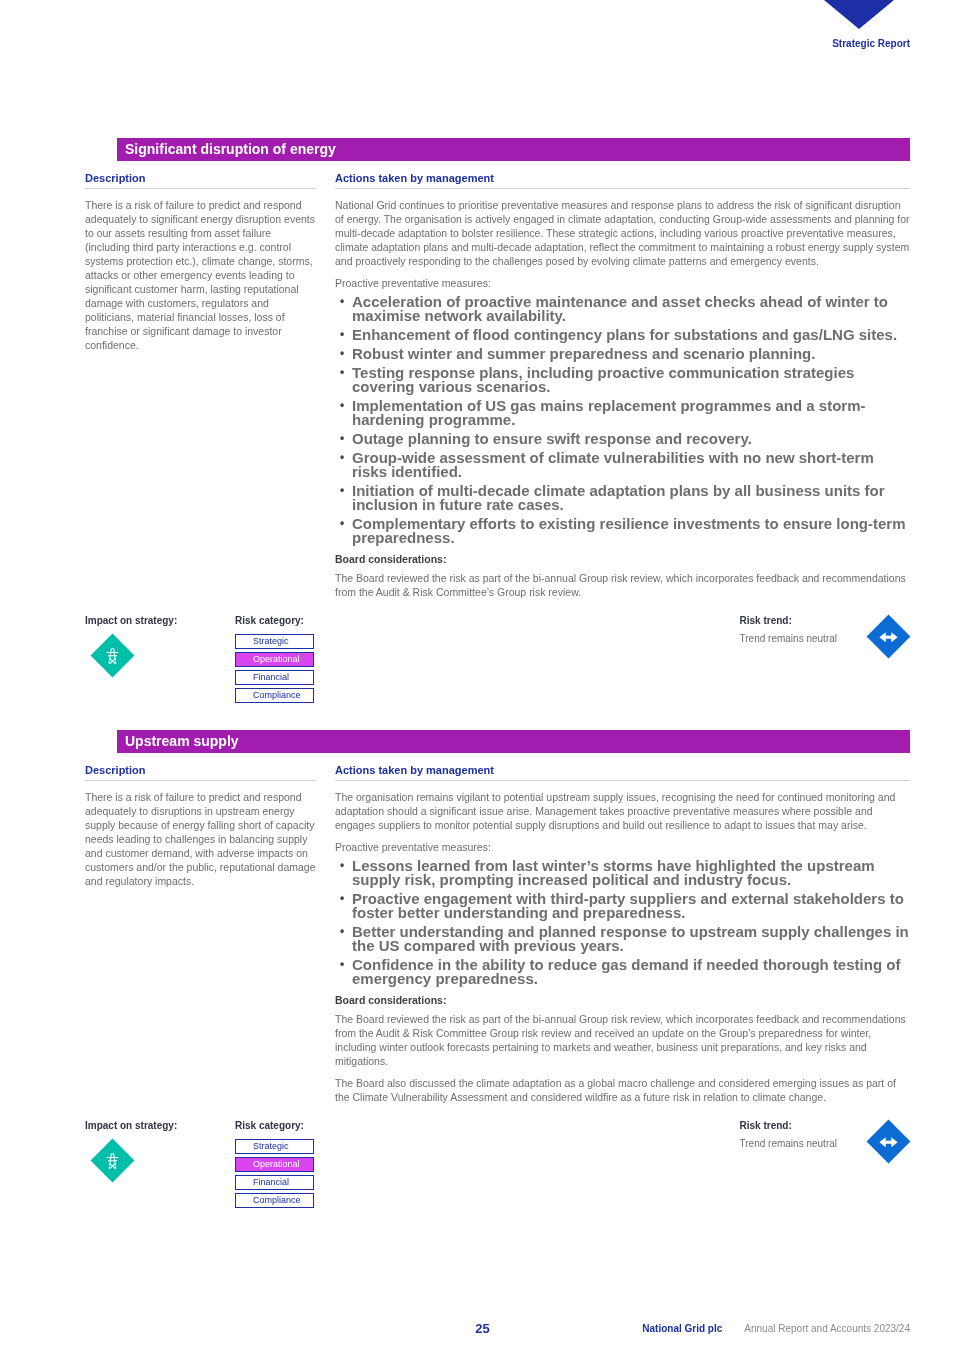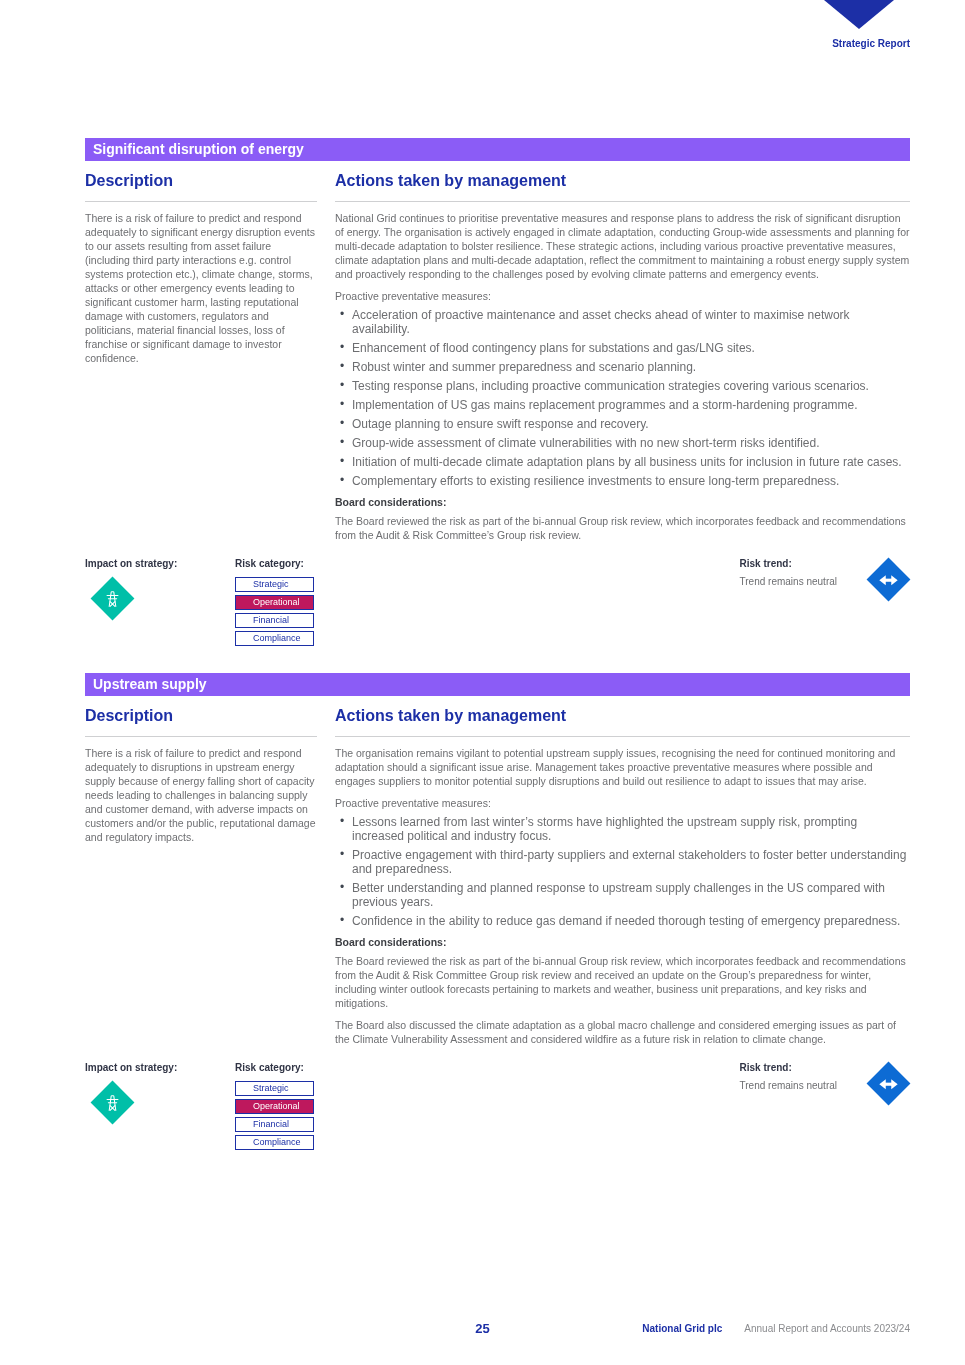--- a/index.html
+++ b/index.html
@@ -20,38 +20,38 @@
     border-left:35px solid transparent;
     border-right:35px solid transparent;
     border-top:29px solid #1c2fa6;
     margin:0 16px 9px auto;
   }
   .section-label { font-size:10px; font-weight:bold; color:#1c2fa6; }
 
   
   .risk { margin-bottom:24px; }
   .risk-bar {
-    background:#8b5cf6; color:#fff;
+    background:#a21caf; color:#fff;
     font-size:14px; font-weight:bold;
-    height:23px; line-height:23px; padding-left:8px;
+    height:23px; line-height:23px; padding-left:8px;margin-left:32px;
   }
   .cols { display:flex; gap:18px; margin-top:11px; }
   .col-desc { width:232px; flex:none; }
   .col-actions { flex:1; min-width:0; }
   .col-head {
-    color:#1c2fa6; font-size:16px; font-weight:bold;
-    border-bottom:1px solid #cfd0d2; padding-bottom:11px; margin-bottom:9px;
+    color:#1c2fa6; font-size:11px; font-weight:bold;
+    border-bottom:1px solid #cfd0d2; padding-bottom:4px; margin-bottom:9px;
   }
   p.body { font-size:10.5px; line-height:14px; margin-bottom:8px; }
   .sub { font-size:10.5px; line-height:14px; margin-bottom:5px; }
   .bold-dark { color:#3d3f44; font-weight:bold; }
   ul.bullets { list-style:none; margin:1px 0 7px 5px; }
   ul.bullets li {
     position:relative; padding-left:12px; margin-bottom:5px;
-    font-size:12px; line-height:14px;
+    font-size:15px; line-height:14px;font-weight:bold;
   }
   ul.bullets li::before {
     content:"\2022"; position:absolute; left:0; top:-1px;
     color:#3f4650; font-size:12px;
   }
 
   
   .meta-row { display:flex; align-items:flex-start; margin-top:8px; }
   .meta-label { font-size:10px; font-weight:bold; color:#303445; }
   .meta-impact { width:150px; flex:none; }
@@ -67,21 +67,21 @@
   .diamond > * { transform:rotate(-45deg); }
   .d-teal { background:#00bfa8; margin:14px 0 0 12px; }
   .d-blue { background:#0d6bd4; margin-top:6px; }
 
   .cat-boxes { margin-top:8px; }
   .cat-box {
     width:79px; height:15px; border:1px solid #1c2fa6;
     color:#1c2fa6; font-size:9px; font-weight:normal;
     line-height:13px; padding-left:17px; margin-bottom:3px;
   }
-  .cat-box.active { background:#be185d; color:#fff; }
+  .cat-box.active { background:#d946ef; color:#fff; }
 
   
   .footer { position:absolute; left:0; right:0; bottom:28px; height:16px; }
   .page-num {
     position:absolute; left:0; right:0; text-align:center;
     color:#1c2fa6; font-size:13px; font-weight:bold;
   }
   .footer-right { position:absolute; right:55px; top:2px; font-size:10px; }
   .footer-right .company { color:#1c2fa6; font-weight:bold; margin-right:22px; }
   .footer-right .report { color:#8a8b8e; }

